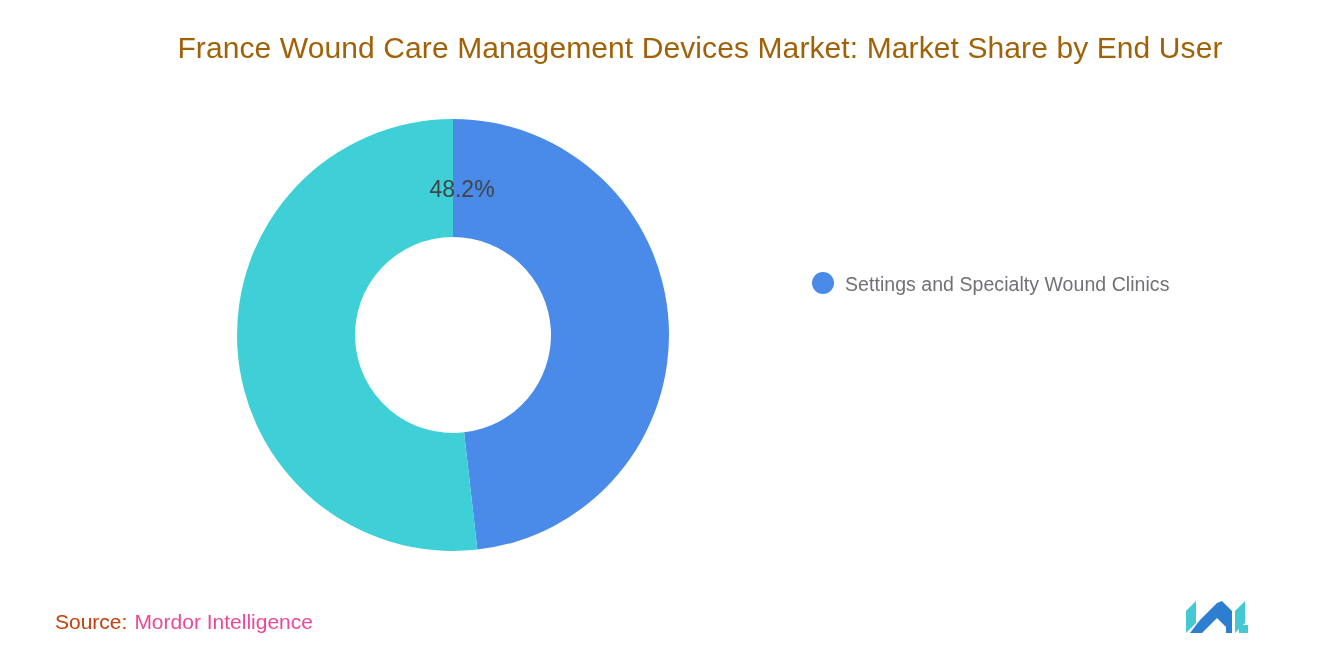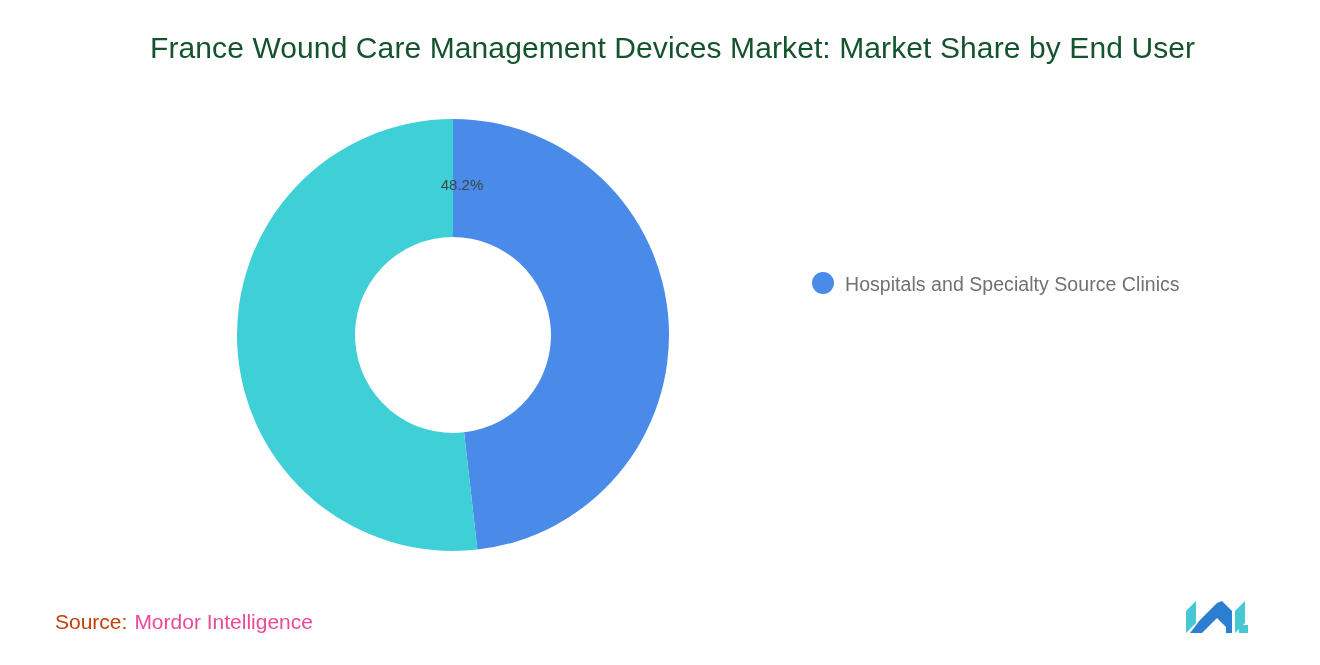--- a/index.html
+++ b/index.html
@@ -18,24 +18,25 @@
   }
 
   
   .chart-title {
     position: absolute;
     left: 150px;
     top: 30px;
     width: 1100px;
     font-size: 30px;
     font-weight: 400;
-    color: #14532d;
+    color: #a16207;
     letter-spacing: 0.1px;
     line-height: 36px;
     white-space: nowrap;
+    text-align: center;
   }
 
   
   .donut-wrap {
     position: absolute;
     left: 237px;
     top: 119px;
     width: 432px;
     height: 432px;
   }
@@ -44,21 +45,21 @@
     width: 432px;
     height: 432px;
     overflow: visible;
   }
   .slice-label-inner {
     position: absolute;
     left: 175px;
     top: 57px;
     width: 100px;
     text-align: center;
-    font-size: 15px;
+    font-size: 23px;
     color: #3f4449;
   }
 
   
   .legend {
     position: absolute;
     left: 812px;
     top: 270px;
     width: 470px;
   }
@@ -121,21 +122,21 @@
     <path id="slice-0" fill="#4a8ae8" d="M 216 0 A 216 216 0 0 1 240.37697913267198 430.6200430723218 L 227.05992571760117 313.3739084309608 A 98 98 0 0 0 216 118 Z"></path>
 
     <path id="slice-1" fill="#3ed0d6" d="M 240.37697913267198 430.6200430723218 A 216 216 0 1 1 215.99999999999997 0 L 215.99999999999997 118 A 98 98 0 1 0 227.05992571760117 313.3739084309608 Z"></path>
   </svg>
   <div class="slice-label-inner">48.2%</div>
 </div>
 
 <div class="legend">
   <div class="legend-item">
     <span class="legend-marker" id="legend-marker-0" style="background: rgb(74, 138, 232);"></span>
-    <span class="legend-label">Hospitals and Specialty Source Clinics</span>
+    <span class="legend-label">Settings and Specialty Wound Clinics</span>
   </div>
 </div>
 
 <div class="source-line">
   <span class="source-label">Source:</span><span class="source-value">Mordor Intelligence</span>
 </div>
 
 <svg class="logo" viewBox="0 0 62 38">
 
   <polygon points="0,34 0,12 10,2 10,24" fill="#45c8d4"></polygon>

